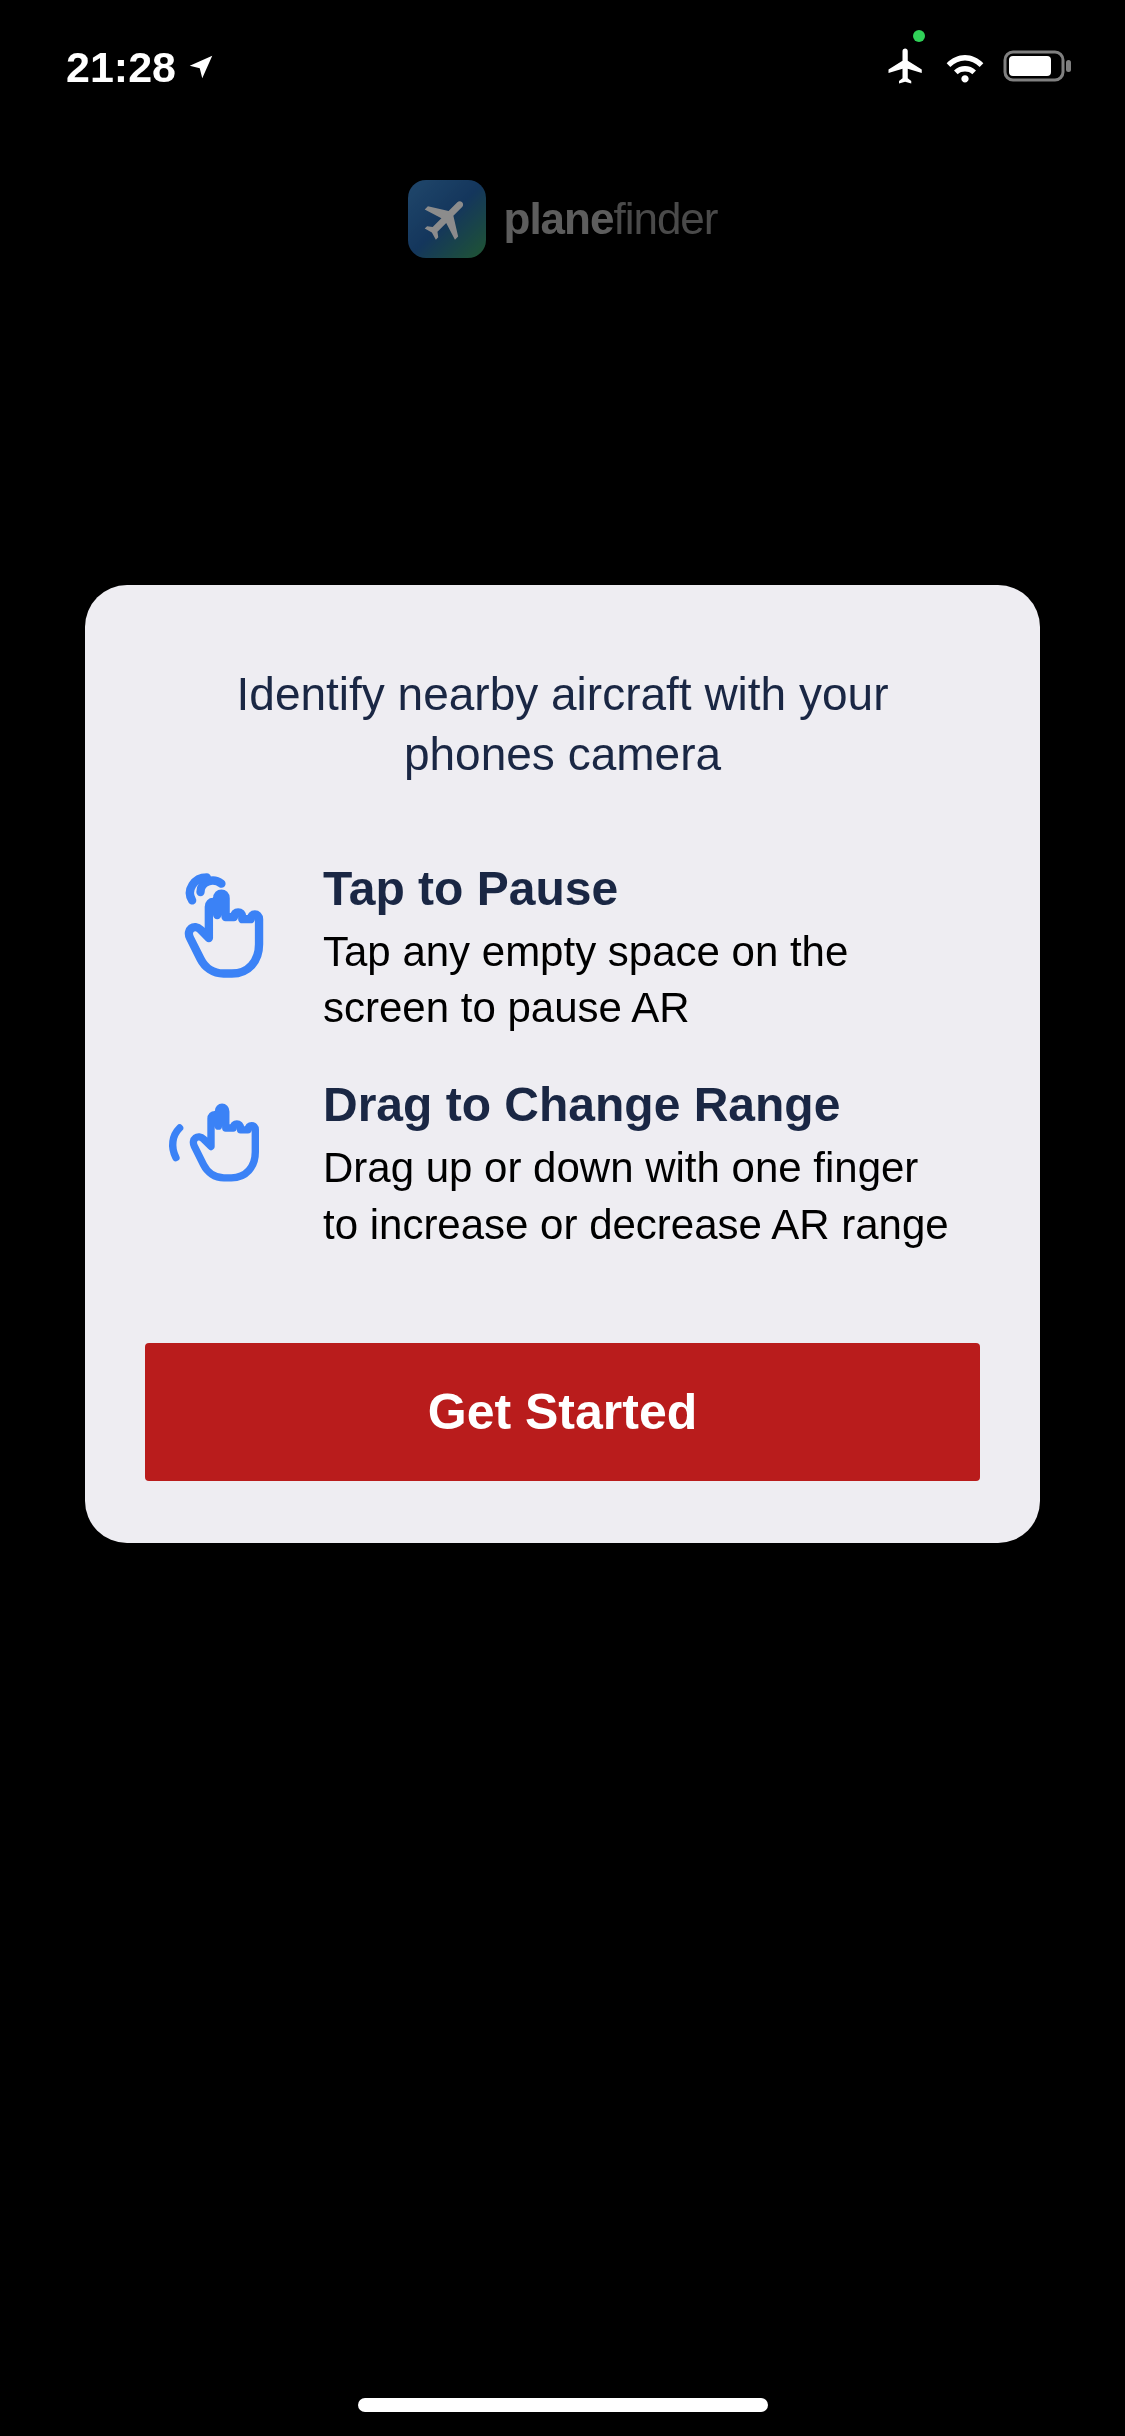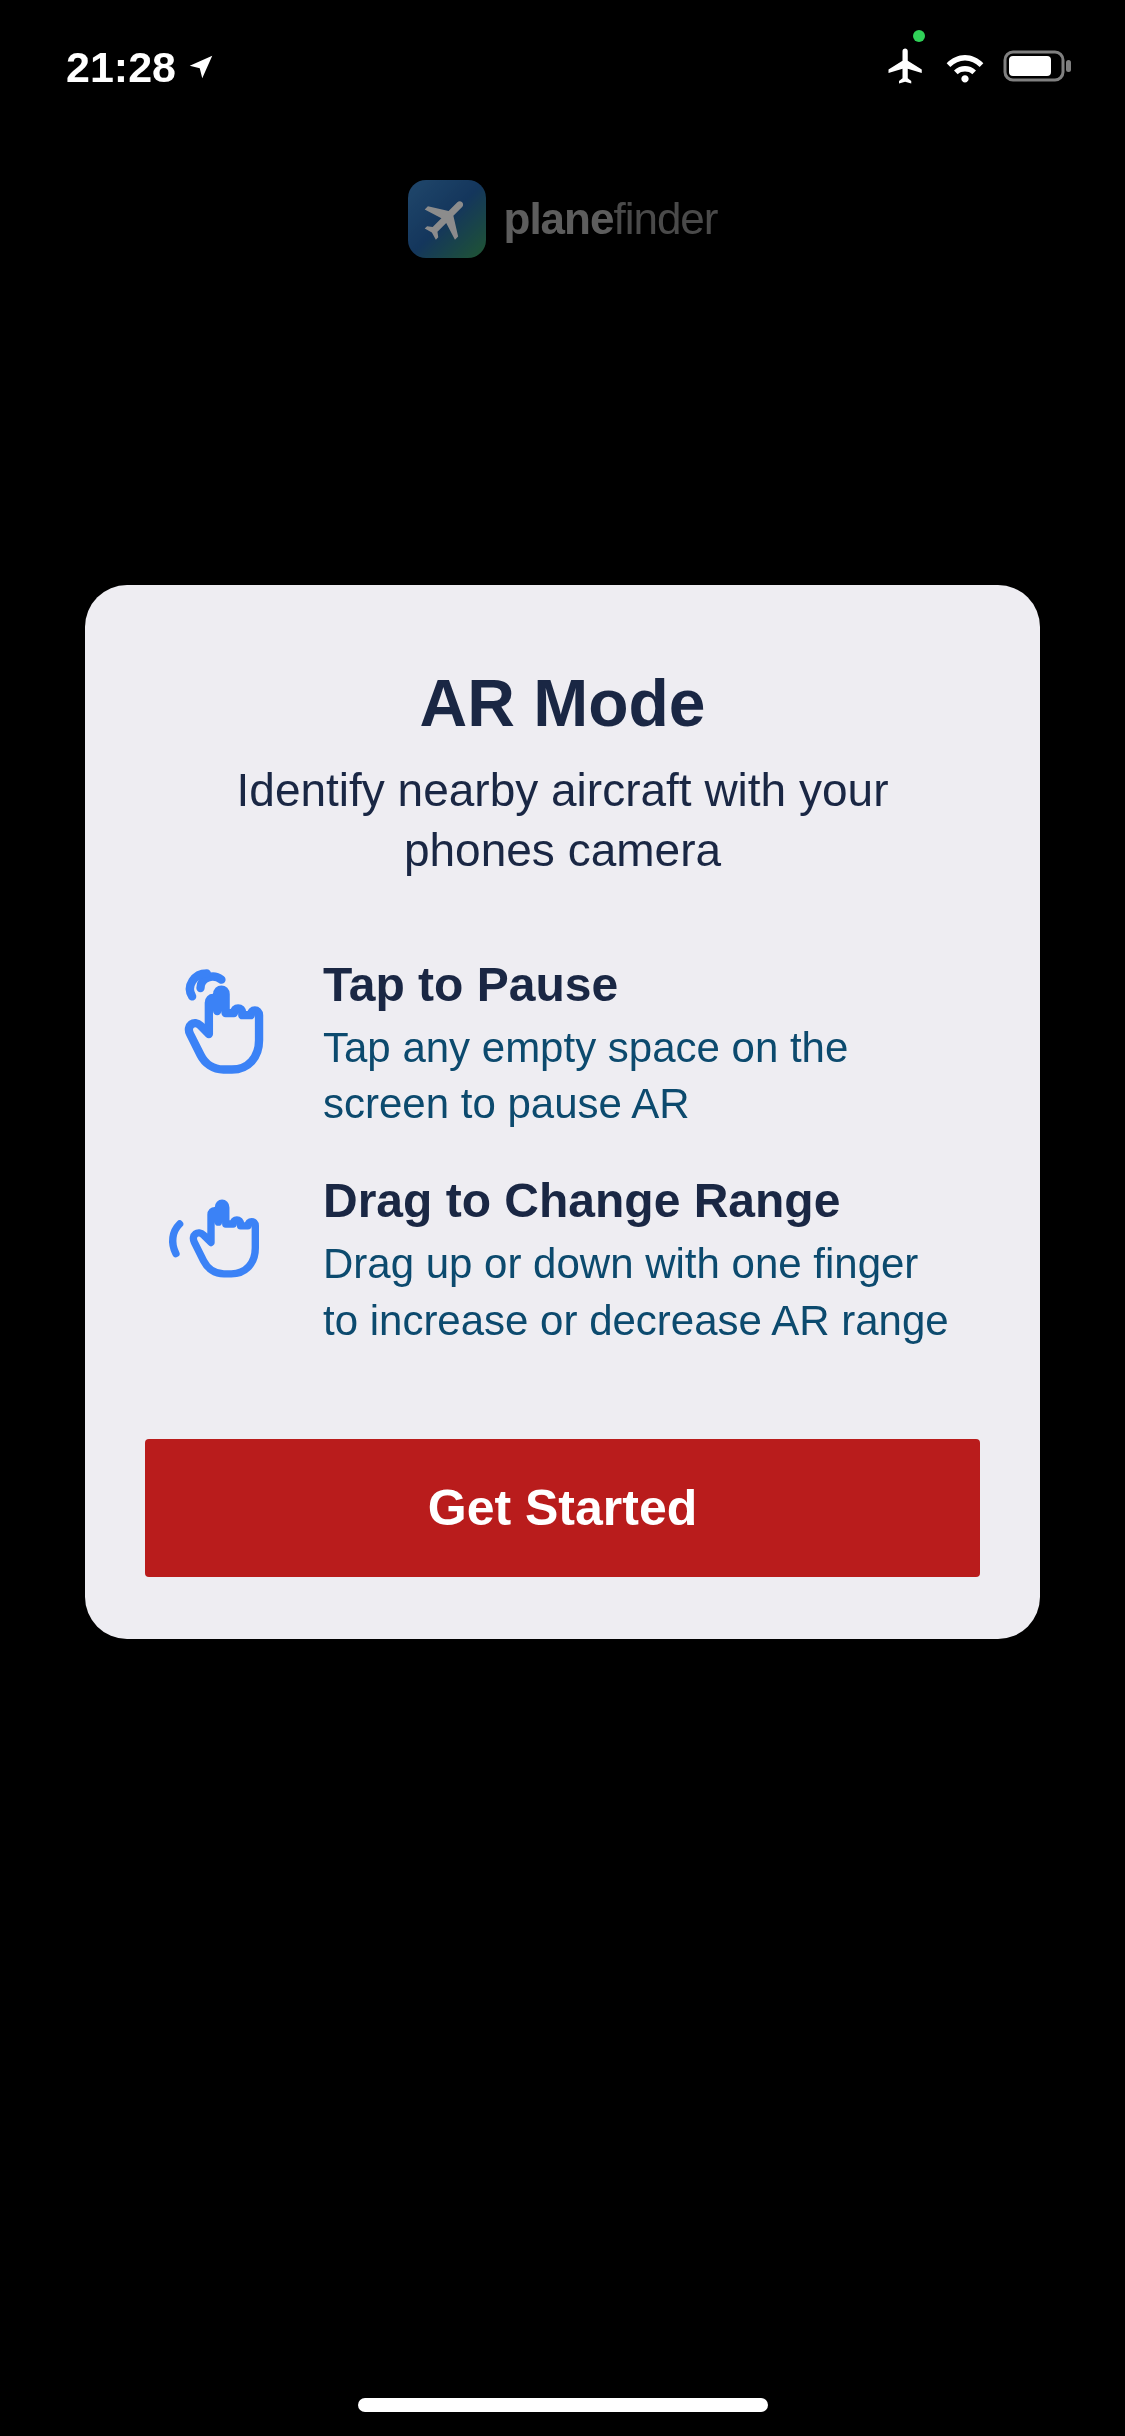--- a/index.html
+++ b/index.html
@@ -141,21 +141,21 @@
   }
   .feature-title {
     font-size: 48px;
     font-weight: 700;
     color: #1a2744;
     margin-bottom: 8px;
   }
   .feature-desc {
     font-size: 42px;
     font-weight: 400;
-    color: #0c4a6e;
+    color: #000000;
     line-height: 1.35;
   }
   
   .cta-button {
     width: 100%;
     background: #b91c1c;
     color: #fff;
     border: none;
     border-radius: 4px;
     padding: 40px 0;
@@ -215,21 +215,20 @@
     <svg width="54" height="54" viewBox="0 0 24 24" fill="#fff">
       <path d="M21 16v-2l-8-5V3.5c0-.83-.67-1.5-1.5-1.5S10 2.67 10 3.5V9l-8 5v2l8-2.5V19l-2 1.5V22l3.5-1 3.5 1v-1.5L13 19v-5.5l8 2.5z" transform="rotate(45 12 12)"></path>
     </svg>
   </div>
   <div class="logo-text">
     <span class="logo-bold">plane</span><span class="logo-light">finder</span>
   </div>
 </div>
 
 <div class="modal">
-  <h1 class="modal-title">AR Mode</h1>
   <p class="modal-subtitle">Identify nearby aircraft with your phones camera</p>
   
   <div class="feature-list">
 
     <div class="feature-item">
       <div class="feature-icon">
         <svg width="105" height="115" viewBox="0 0 100 110" fill="none">
           <path d="M28 22 C28 12, 40 8, 48 14" stroke="#3b82f6" stroke-width="8" stroke-linecap="round" fill="none"></path>
           <path d="M20 30 C14 20, 22 8, 34 8" stroke="#3b82f6" stroke-width="8" stroke-linecap="round" fill="none"></path>
           <path d="M44 44 L44 28 C44 22 52 22 52 28 L52 46 L60 46 C60 40 68 40 68 46 L68 48 L76 48 C76 42 84 42 84 48 L84 72 C84 88 74 100 58 100 L50 100 C40 100 32 94 28 86 L18 66 C14 58 22 52 28 58 L36 66 L36 36 C36 30 44 30 44 36 Z" stroke="#3b82f6" stroke-width="8" stroke-linejoin="round" fill="none"></path>

